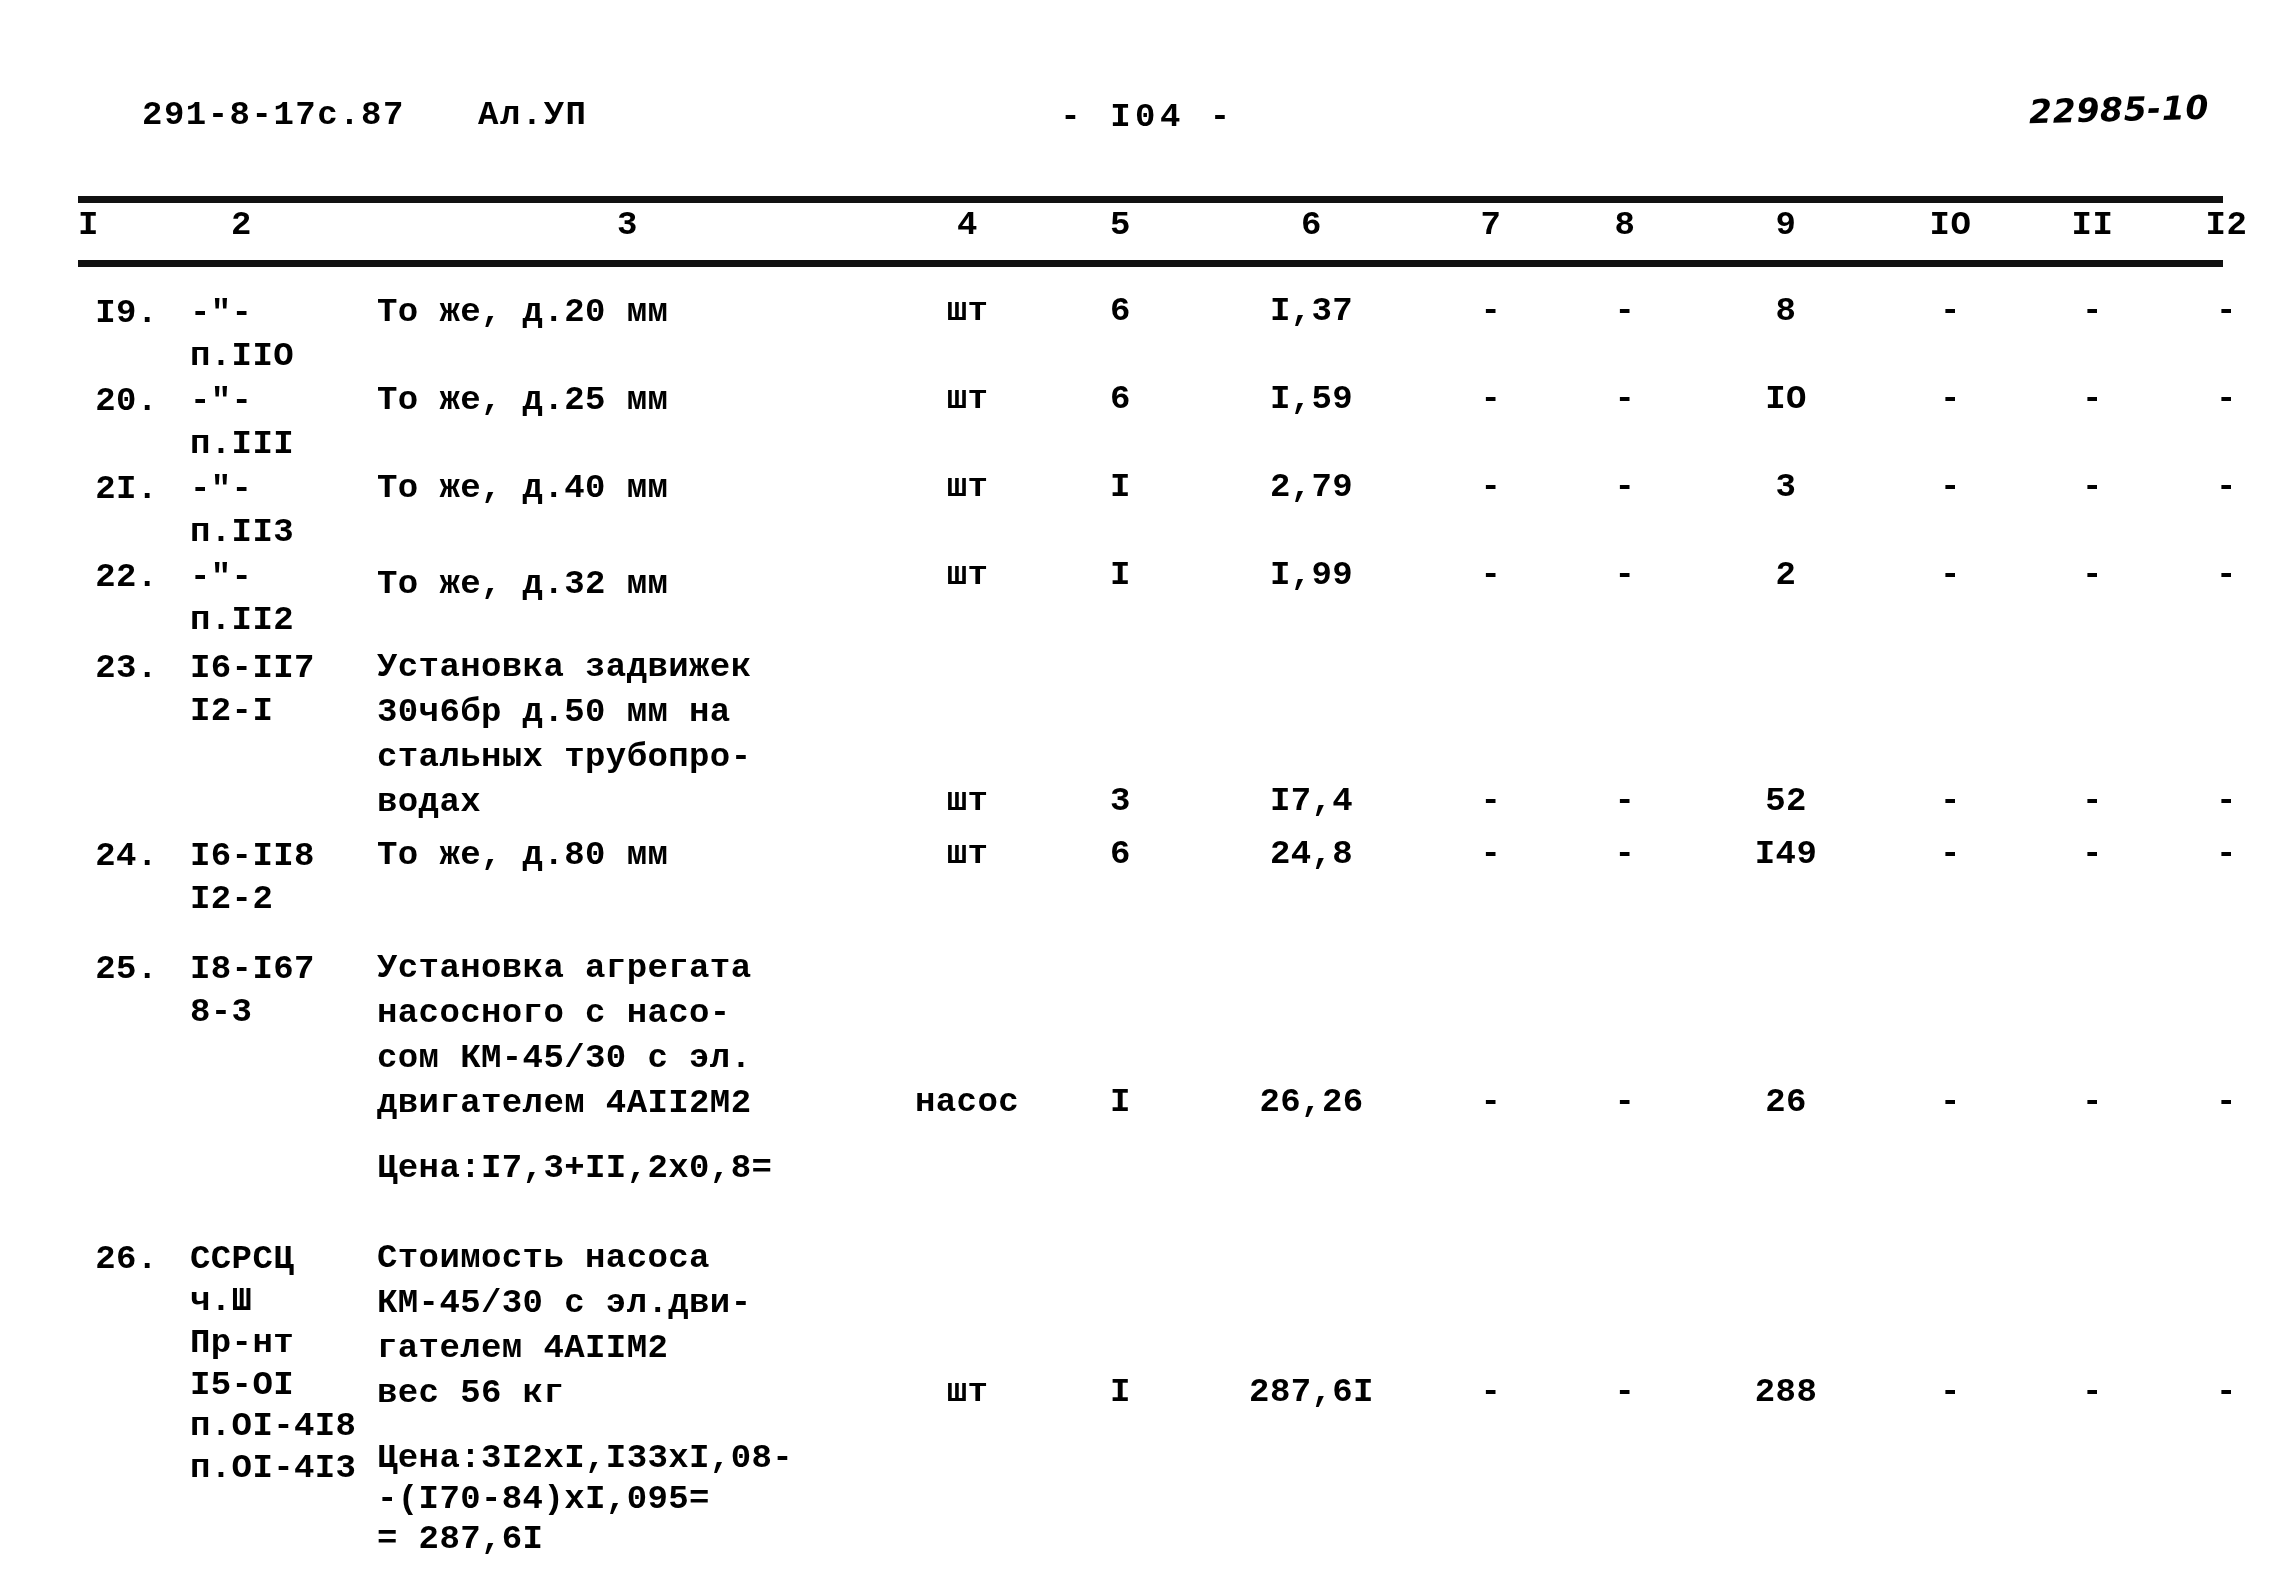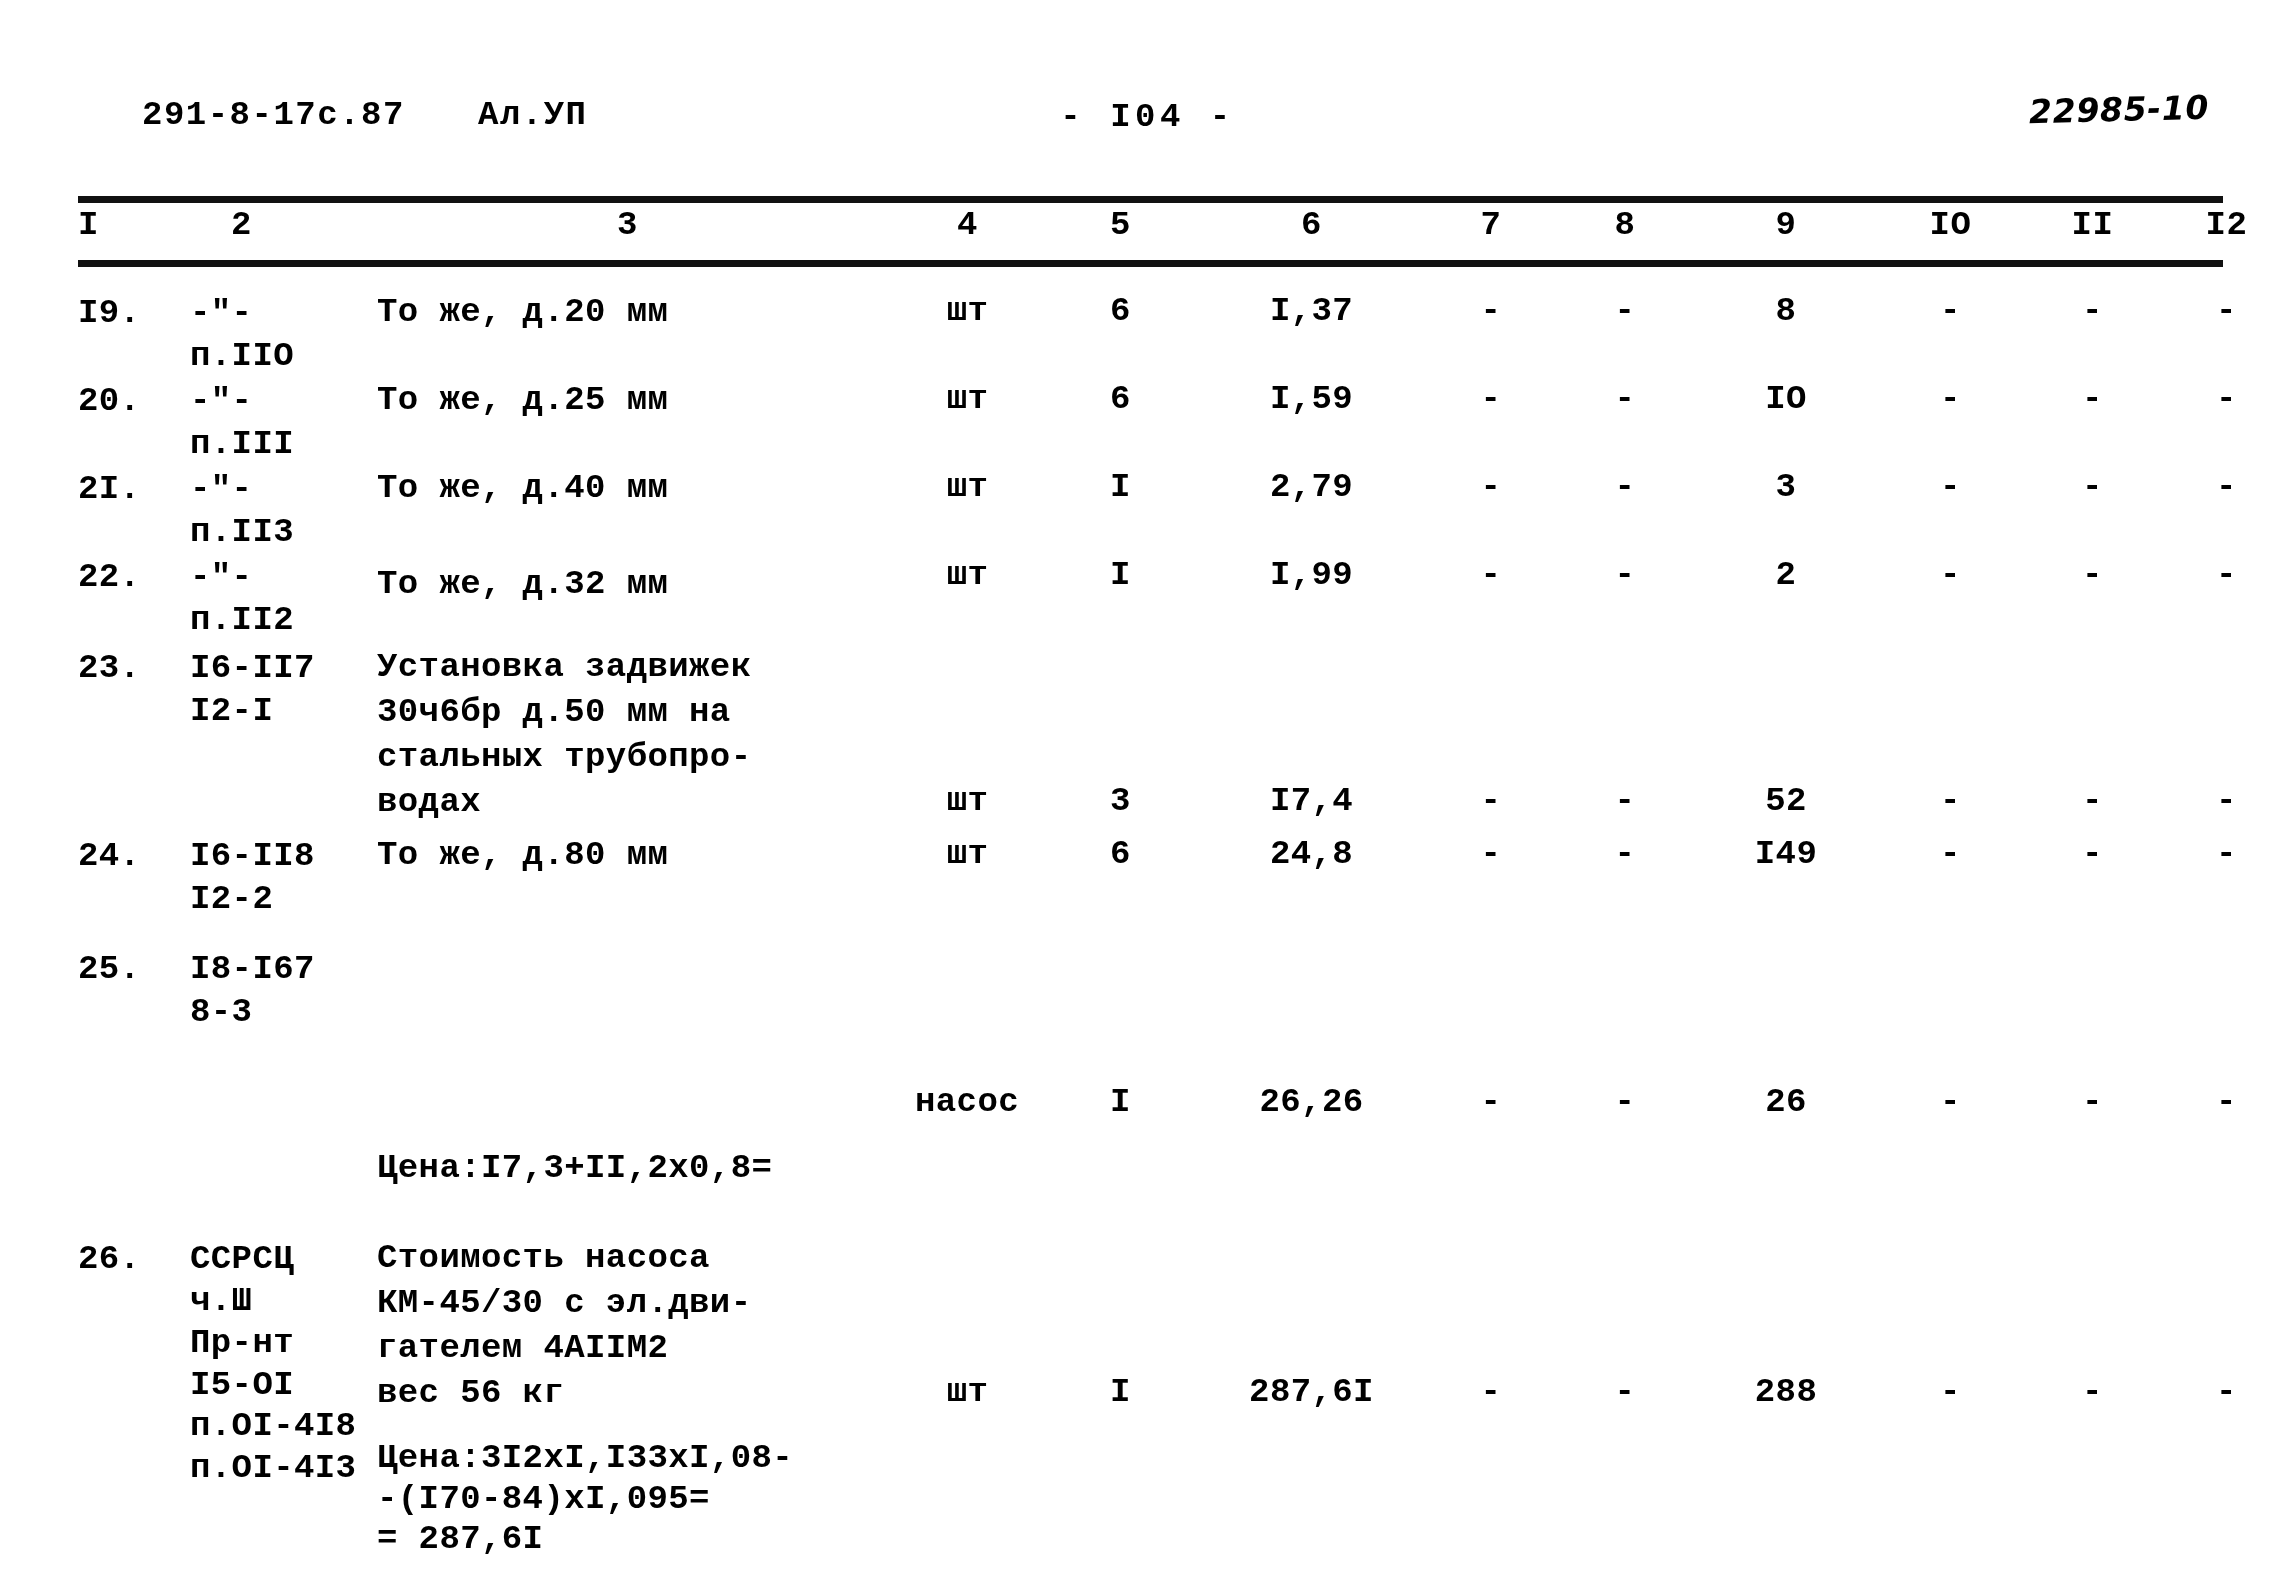--- a/index.html
+++ b/index.html
@@ -44,21 +44,21 @@
   .rule{position:absolute;left:78px;width:2145px;background:#111;}
   .rule.r1{top:196px;height:6.7px;}
   .rule.r2{top:260px;height:6.7px;}
 
   
   .tbl{position:absolute;left:78px;top:206px;width:2153px;}
   .row{position:relative;width:100%;}
   .cell{position:absolute;font-weight:bold;white-space:pre;}
 
   
-  .c1{left:0px;width:97px;text-align:left;}
+  .c1{left:0px;width:97px;text-align:center;}
   .c2{left:112px;width:172px;text-align:left;}
   .c3{left:299px;width:501px;text-align:left;}
   .c4{left:815px;width:149px;text-align:center;}
   .c5{left:979px;width:127px;text-align:center;}
   .c6{left:1129px;width:209px;text-align:center;}
   .c7{left:1353px;width:120px;text-align:center;}
   .c8{left:1487px;width:120px;text-align:center;}
   .c9{left:1622px;width:172px;text-align:center;}
   .c10{left:1809px;width:127px;text-align:center;}
   .c11{left:1951px;width:127px;text-align:center;}
@@ -201,20 +201,24 @@
       <span class="cell c9" style="top:0">I49</span>
       <span class="cell c10" style="top:0">-</span>
       <span class="cell c11" style="top:0">-</span>
       <span class="cell c12" style="top:0">-</span>
     </div>
 
     <div class="row drow" style="height:269px;margin-top:22.4px;">
       <span class="cell c1" style="top:0">25.</span>
       <span class="cell c2" style="top:0">I8-I67</span>
       <span class="cell c2" style="top:43px">8-3</span>
+      <span class="cell c3" style="top:0;white-space:pre-line">Установка агрегата
+насосного с насо-
+сом КМ-45/30 с эл.
+двигателем 4АII2М2</span>
       <span class="cell c3" style="top:200px">Цена:I7,3+II,2х0,8=</span>
       <span class="cell c4" style="top:135px;left:792px;width:194px">насос</span>
       <span class="cell c5" style="top:135px">I</span>
       <span class="cell c6" style="top:135px">26,26</span>
       <span class="cell c7" style="top:135px">-</span>
       <span class="cell c8" style="top:135px">-</span>
       <span class="cell c9" style="top:135px">26</span>
       <span class="cell c10" style="top:135px">-</span>
       <span class="cell c11" style="top:135px">-</span>
       <span class="cell c12" style="top:135px">-</span>

